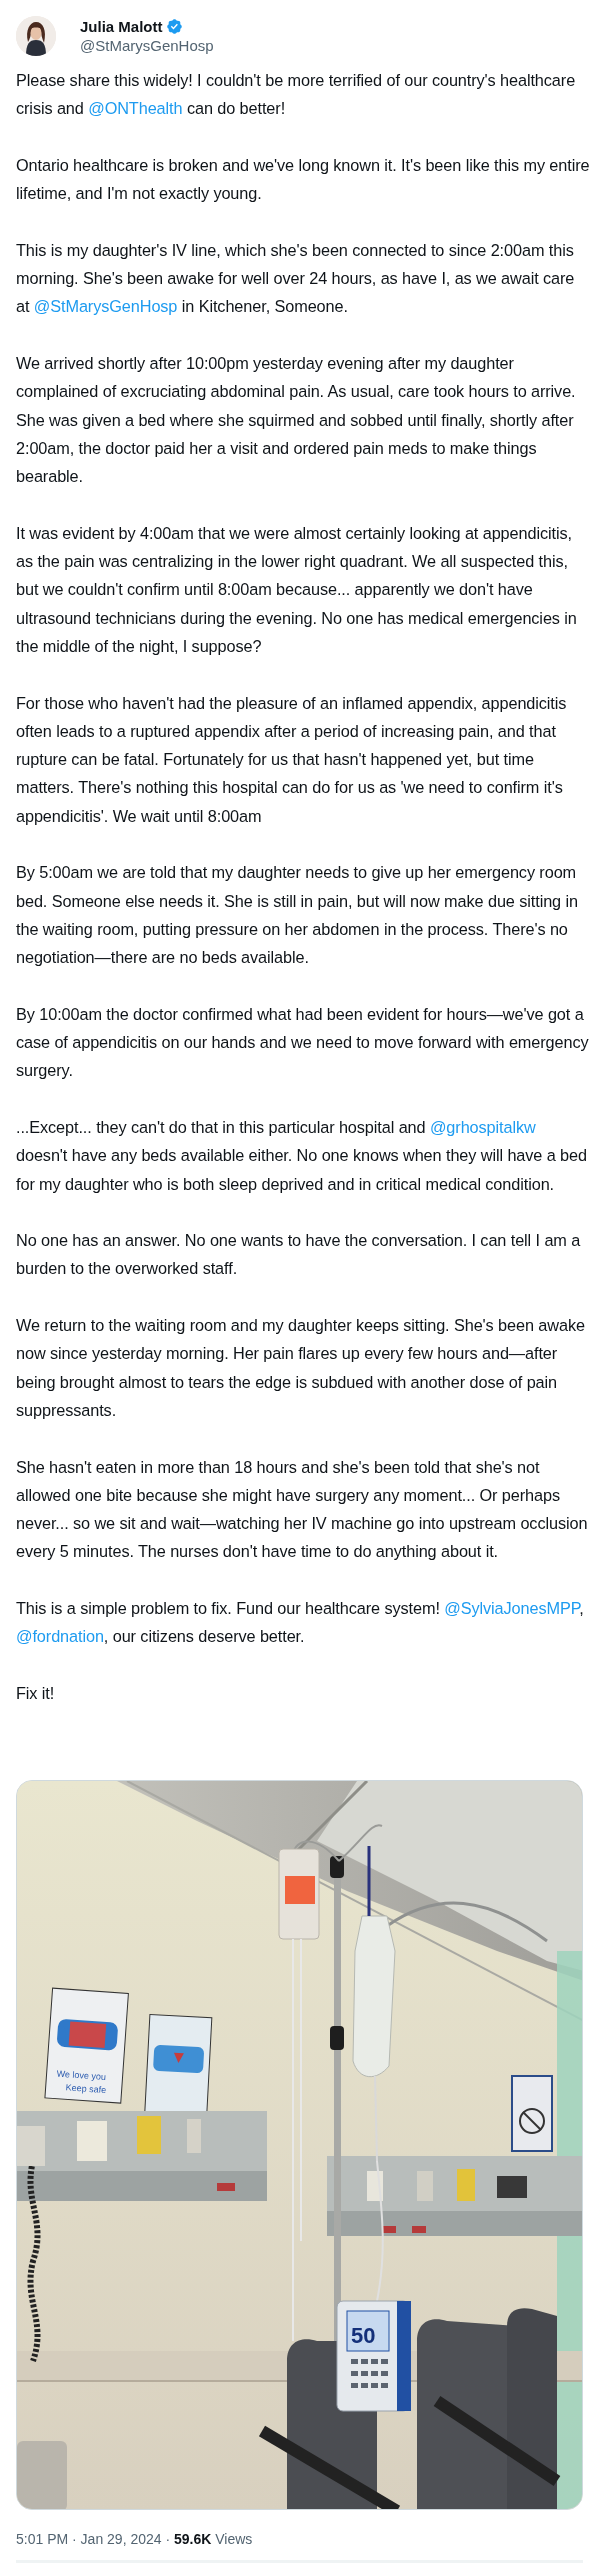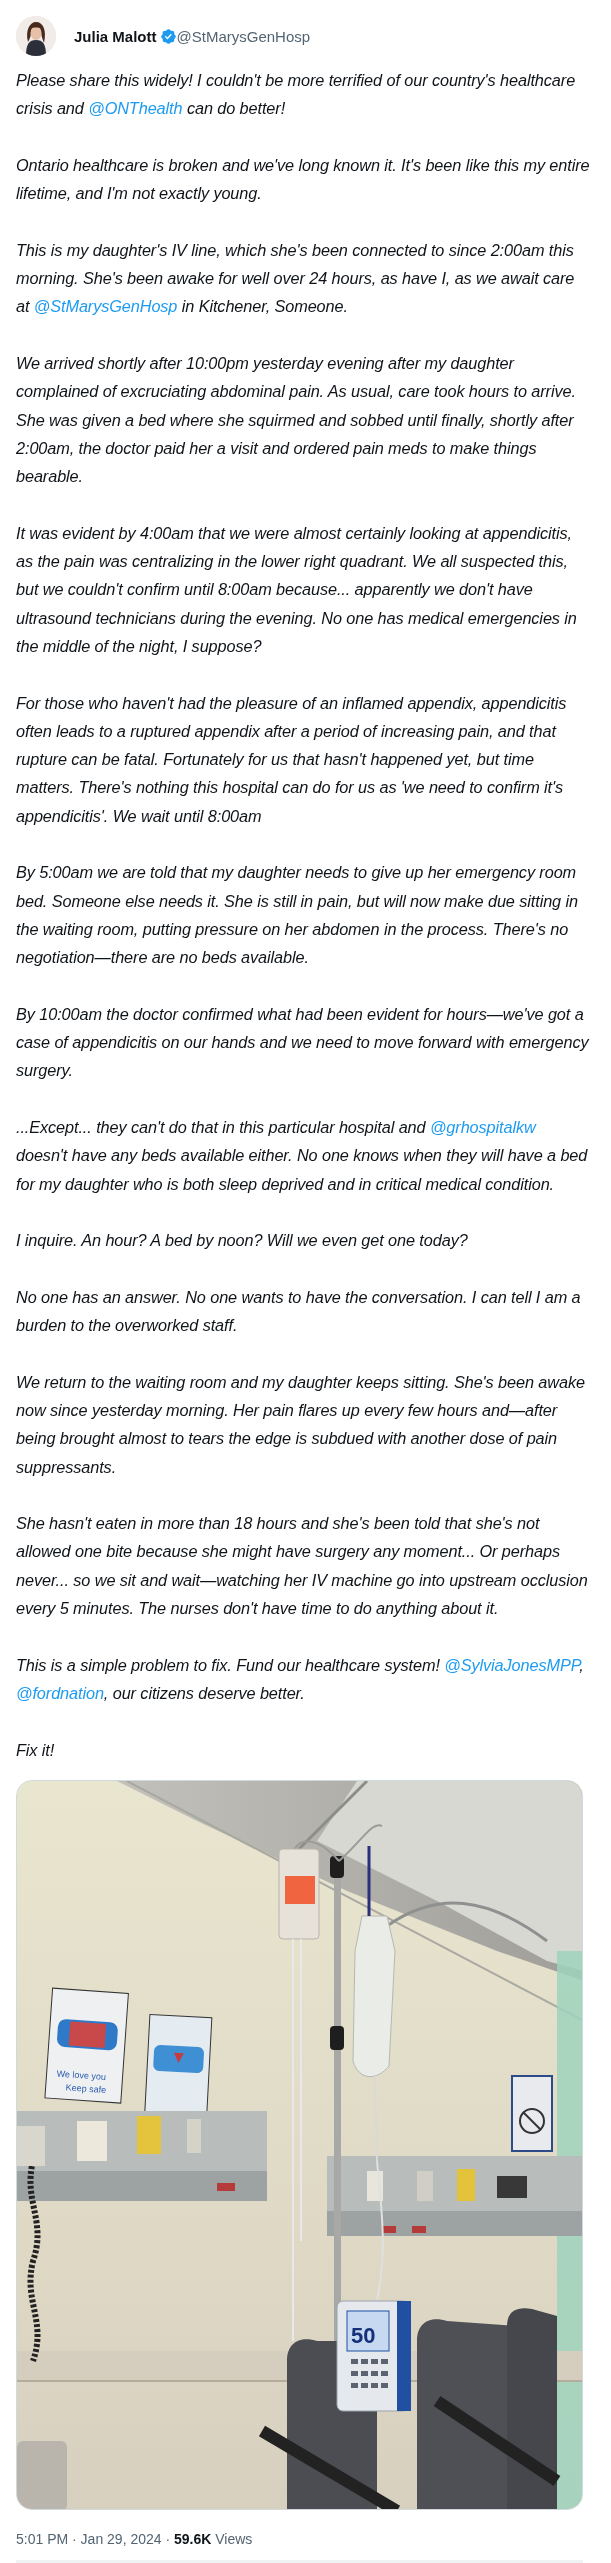--- a/index.html
+++ b/index.html
@@ -1,24 +1,24 @@
 <!DOCTYPE html>
 <html><head>
 <meta charset="utf-8">
 <style>
   html, body { margin:0; padding:0; background:#ffffff; }
   body { width:611px; height:2563px; overflow:hidden; position:relative;
          font-family:"Liberation Sans", sans-serif; color:#0f1419; }
   .header { position:absolute; left:16px; top:14px; height:44px; display:flex; align-items:center; }
   .avatar { width:40px; height:40px; border-radius:50%; overflow:hidden; background:#efe9e4; position:relative; flex:none; }
-  .names { margin-left:18px; display:flex; flex-direction:row; }
+  .names { margin-left:24px; display:flex; flex-direction:column; }
   .name-row { display:flex; align-items:center; font-weight:bold; font-size:15px; line-height:19px; }
   .badge { width:17px; height:17px; margin-left:3px; display:inline-block; }
   .handle { color:#536471; font-size:15px; line-height:19px; }
-  .body-text { position:absolute; left:16px; top:66px; width:574px; font-size:16.3px; line-height:28.3px; letter-spacing:-0.1px;font-style:italic; }
+  .body-text { position:absolute; left:16px; top:66px; width:574px; font-size:16.3px; line-height:28.3px; letter-spacing:-0.1px; }
   .para { margin:0 0 28.3px 0; white-space:normal; }
   .mention { color:#1d9bf0; }
   .photo { position:absolute; left:16px; top:1780px; width:567px; height:730px; border-radius:16px; overflow:hidden;
            border:1px solid #cfd9de; box-sizing:border-box; background:#e7e3d5; }
   .meta { position:absolute; left:16px; top:2529px; font-size:14px; color:#536471; line-height:20px; }
   .meta b { color:#0f1419; }
   .divider { position:absolute; left:16px; right:28px; top:2560px; height:3px; background:#eff3f4; }
 </style>
 </head>
 <body>
@@ -48,21 +48,20 @@
 <div class="body-text" id="tweet-body">
     <p class="para"><span>Please share this widely! I couldn't be more terrified of our country's healthcare crisis and </span><span class="mention">@ONThealth</span><span> can do better!</span></p>
     <p class="para"><span>Ontario healthcare is broken and we've long known it. It's been like this my entire lifetime, and I'm not exactly young.</span></p>
     <p class="para"><span>This is my daughter's IV line, which she's been connected to since 2:00am this morning. She's been awake for well over 24 hours, as have I, as we await care at </span><span class="mention">@StMarysGenHosp</span><span> in Kitchener, Someone.</span></p>
     <p class="para"><span>We arrived shortly after 10:00pm yesterday evening after my daughter complained of excruciating abdominal pain. As usual, care took hours to arrive. She was given a bed where she squirmed and sobbed until finally, shortly after 2:00am, the doctor paid her a visit and ordered pain meds to make things bearable.</span></p>
     <p class="para"><span>It was evident by 4:00am that we were almost certainly looking at appendicitis, as the pain was centralizing in the lower right quadrant. We all suspected this, but we couldn't confirm until 8:00am because... apparently we don't have ultrasound technicians during the evening. No one has medical emergencies in the middle of the night, I suppose?</span></p>
     <p class="para"><span>For those who haven't had the pleasure of an inflamed appendix, appendicitis often leads to a ruptured appendix after a period of increasing pain, and that rupture can be fatal. Fortunately for us that hasn't happened yet, but time matters. There's nothing this hospital can do for us as 'we need to confirm it's appendicitis'. We wait until 8:00am</span></p>
     <p class="para"><span>By 5:00am we are told that my daughter needs to give up her emergency room bed. Someone else needs it. She is still in pain, but will now make due sitting in the waiting room, putting pressure on her abdomen in the process. There's no negotiation—there are no beds available.</span></p>
     <p class="para"><span>By 10:00am the doctor confirmed what had been evident for hours—we've got a case of appendicitis on our hands and we need to move forward with emergency surgery.</span></p>
     <p class="para"><span>...Except... they can't do that in this particular hospital and </span><span class="mention">@grhospitalkw</span><span> doesn't have any beds available either. No one knows when they will have a bed for my daughter who is both sleep deprived and in critical medical condition.</span></p>
-    <p class="para"><span>I inquire. An hour? A bed by noon? Will we even get one today?</span></p>
     <p class="para"><span>No one has an answer. No one wants to have the conversation. I can tell I am a burden to the overworked staff.</span></p>
     <p class="para"><span>We return to the waiting room and my daughter keeps sitting. She's been awake now since yesterday morning. Her pain flares up every few hours and—after being brought almost to tears the edge is subdued with another dose of pain suppressants.</span></p>
     <p class="para"><span>She hasn't eaten in more than 18 hours and she's been told that she's not allowed one bite because she might have surgery any moment... Or perhaps never... so we sit and wait—watching her IV machine go into upstream occlusion every 5 minutes. The nurses don't have time to do anything about it.</span></p>
     <p class="para"><span>This is a simple problem to fix. Fund our healthcare system! </span><span class="mention">@SylviaJonesMPP</span><span>, </span><span class="mention">@fordnation</span><span>, our citizens deserve better.</span></p>
     <p class="para"><span>Fix it!</span></p>
   </div>
 
 <div class="photo">
   <svg width="567" height="730" viewBox="0 0 567 730" preserveAspectRatio="none">
     <defs>

